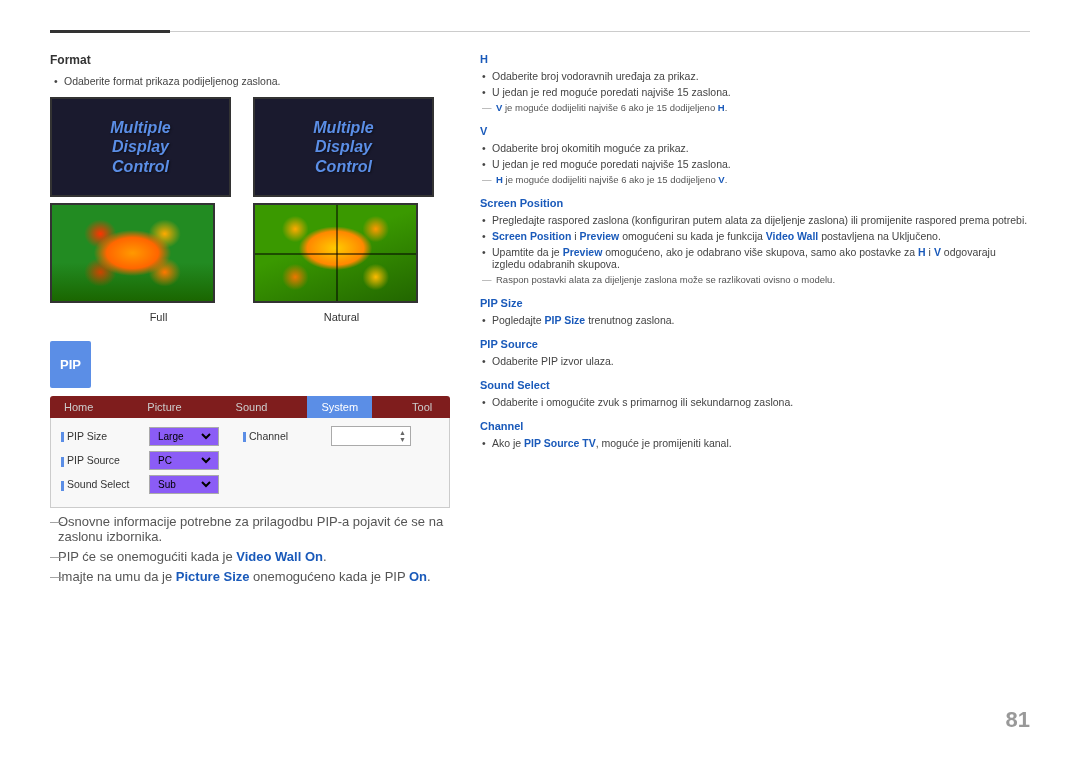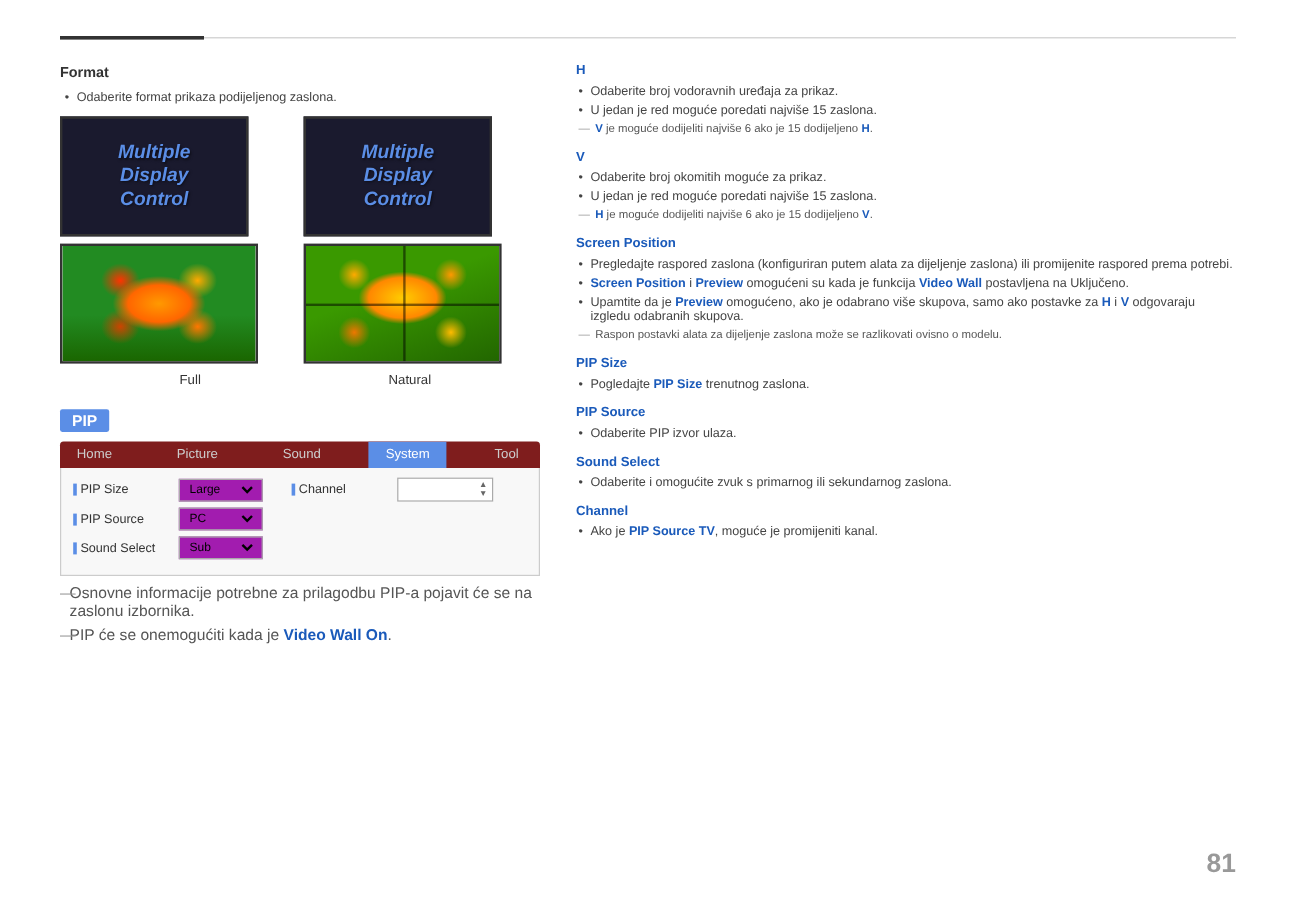--- a/index.html
+++ b/index.html
@@ -75,21 +75,21 @@
     
     .image-grid {
       display: grid;
       grid-template-columns: 1fr 1fr;
       gap: 6px;
       margin-top: 10px;
       margin-bottom: 8px;
     }
 
     .img-box {
-      width: 157px;
+      width: 181px;
       height: 100px;
       border: 2px solid #333;
       position: relative;
       overflow: hidden;
       display: flex;
       align-items: center;
       justify-content: center;
       background: #1a1a2e;
     }
 
@@ -121,21 +121,21 @@
     .pip-section {
       margin-top: 18px;
     }
 
     .pip-badge {
       display: inline-block;
       background: #5b8ee6;
       color: white;
       font-weight: bold;
       font-size: 13px;
-      padding: 2px 10px;
+      padding: 16px 10px;
       border-radius: 2px;
       margin-bottom: 8px;
     }
 
     .pip-menu-bar {
       display: flex;
       background: #7f1d1d;
       border-radius: 3px 3px 0 0;
       overflow: hidden;
       gap: 26px;
@@ -177,21 +177,21 @@
       display: inline-block;
       width: 3px;
       height: 10px;
       background: #5b8ee6;
       margin-right: 3px;
       vertical-align: middle;
     }
 
     .pip-select {
       border: 1px solid #aaa;
-      background: #a21caf;
+      background: #8b5cf6;
       padding: 2px 4px;
       font-size: 10px;
       display: flex;
       align-items: center;
       gap: 4px;
       min-width: 70px;
     }
 
     .pip-select select {
       border: none;
@@ -459,20 +459,23 @@
           </div>
         </div>
 
         
         <div class="pip-note" style="margin-top: 6px;">
           Osnovne informacije potrebne za prilagodbu PIP-a pojavit će se na zaslonu izbornika.
         </div>
         <div class="pip-note">
           PIP će se onemogućiti kada je <span class="blue-bold">Video Wall On</span>.
         </div>
+        <div class="pip-note">
+          Imajte na umu da je <span class="blue-bold">Picture Size</span> onemogućeno kada je PIP <span class="blue-bold">On</span>.
+        </div>
       </div>
     </div>
 
     <div class="right-col">
 
       <div class="right-section">
         <div class="right-letter">H</div>
         <div class="right-bullet">Odaberite broj vodoravnih uređaja za prikaz.</div>
         <div class="right-bullet">U jedan je red moguće poredati najviše 15 zaslona.</div>
         <div class="right-note">

